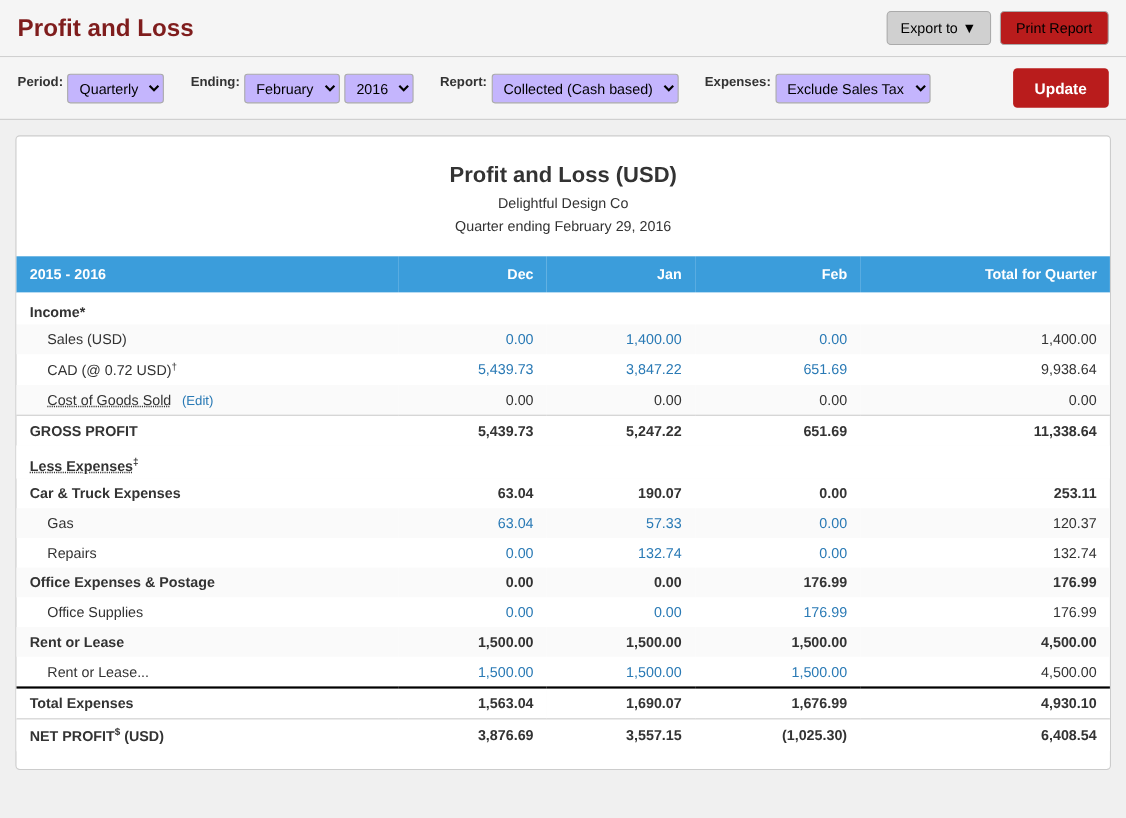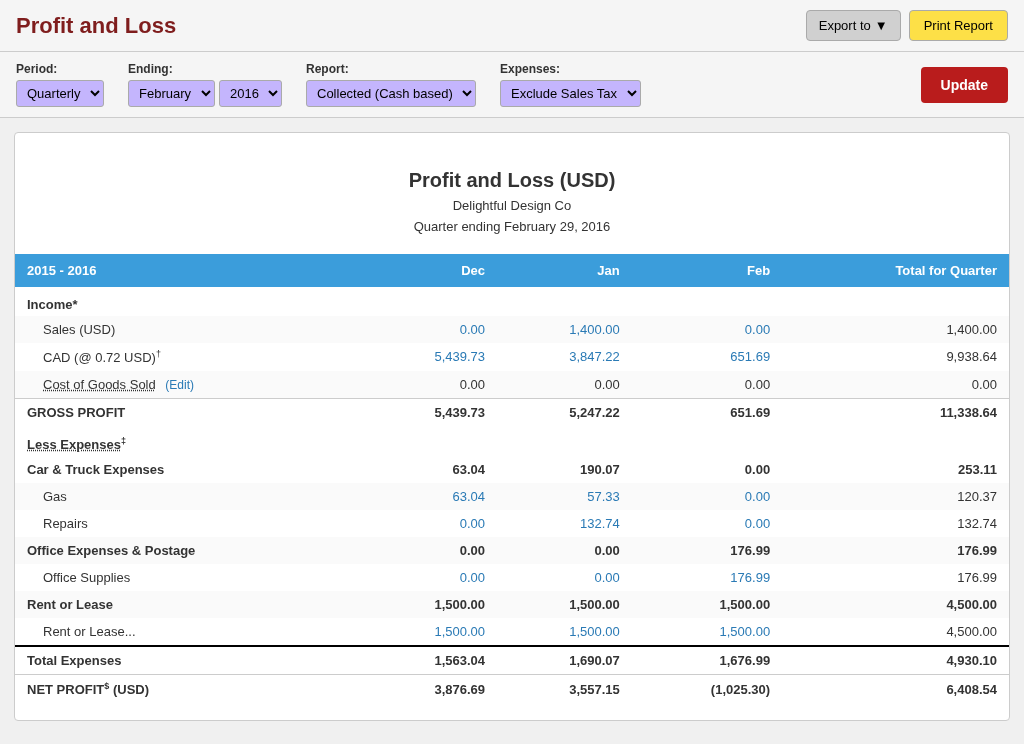--- a/index.html
+++ b/index.html
@@ -27,39 +27,39 @@
       border: 1px solid #aaa;
       border-radius: 4px;
       padding: 7px 12px;
       font-size: 13px;
       cursor: pointer;
       display: flex;
       align-items: center;
       gap: 4px;
     }
     .btn-print {
-      background: #fde047;
+      background: #b91c1c;
       border: 1px solid #aaa;
       border-radius: 4px;
       padding: 7px 14px;
       font-size: 13px;
       cursor: pointer;
     }
 
     .filter-bar {
       background: #f5f5f5;
       border-bottom: 1px solid #ccc;
       padding: 10px 16px;
       display: flex;
       align-items: center;
       gap: 24px;
     }
     .filter-group {
       display: flex;
-      flex-direction: column;
+      flex-direction: row;
       gap: 4px;
     }
     .filter-group label {
       font-size: 12px;
       font-weight: bold;
       color: #333;
     }
     .filter-group select {
       border: 1px solid #aaa;
       border-radius: 3px;
@@ -94,21 +94,20 @@
     }
 
     .report-header {
       text-align: center;
       padding: 24px 16px 16px;
     }
     .report-header h2 {
       font-size: 20px;
       font-weight: bold;
       margin-bottom: 4px;
-      margin-top: 12px;
     }
     .report-header p {
       font-size: 13px;
       color: #333;
       line-height: 1.6;
     }
 
     table {
       width: 100%;
       border-collapse: collapse;

